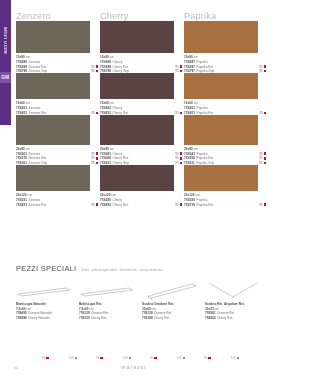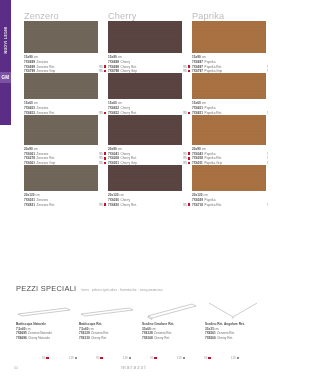--- a/index.html
+++ b/index.html
@@ -23,21 +23,21 @@
     color:#ffffff;text-align:center;white-space:nowrap;
     text-transform:uppercase;font-weight:bold;
   }
   .side-badge{
     position:absolute;left:0;top:72px;width:11px;height:11px;
     background:#7b52a6;color:#fff;
     font-size:4.6px;font-weight:bold;letter-spacing:.2px;
     display:flex;align-items:center;justify-content:center;
   }
   
-  .page{position:absolute;left:24px;top:0;width:252px;height:380px;}
+  .page{position:absolute;left:16px;top:0;width:252px;height:380px;}
   .col-heads{display:flex;padding-top:11px;}
   .col-head{
     width:84px;font-size:9.2px;color:#bdbdbd;
     letter-spacing:.15px;font-weight:400;
   }
   
   .row{display:flex;}
   .cell{width:84px;padding-right:2px;box-sizing:border-box;}
   .swatch{
     width:74px;border:0;display:block;
@@ -68,21 +68,21 @@
   .code-line .code{font-weight:bold;margin-right:1.6px;}
   .code-line .nm{color:#6d6e71;}
   .price-tag{
     margin-left:auto;display:flex;align-items:center;
     font-size:3.1px;color:#6d6e71;
   }
   .price-tag .pv{margin-right:.8px;}
   .sq{width:2.4px;height:2.4px;background:#c8102e;display:inline-block;}
   .sq.b{background:#8c8c8c;}
   
-  .special{position:absolute;left:16px;top:264px;width:252px;margin-top:20px;}
+  .special{position:absolute;left:16px;top:264px;width:252px;}
   .special-head{display:flex;align-items:baseline;}
   .special-title{font-size:7.4px;letter-spacing:.3px;color:#4d4d4f;}
   .special-sub{
     font-size:3.2px;color:#9a9a9a;margin-left:5px;letter-spacing:.1px;
   }
   .special-row{display:flex;margin-top:8px;}
   .sp-item{width:63px;}
   .sp-art{height:20px;position:relative;}
   .sp-name{font-size:3.2px;font-weight:bold;color:#4d4d4f;margin-top:1px;}
   .sp-size{font-size:3.1px;color:#6d6e71;margin-top:.5px;}

